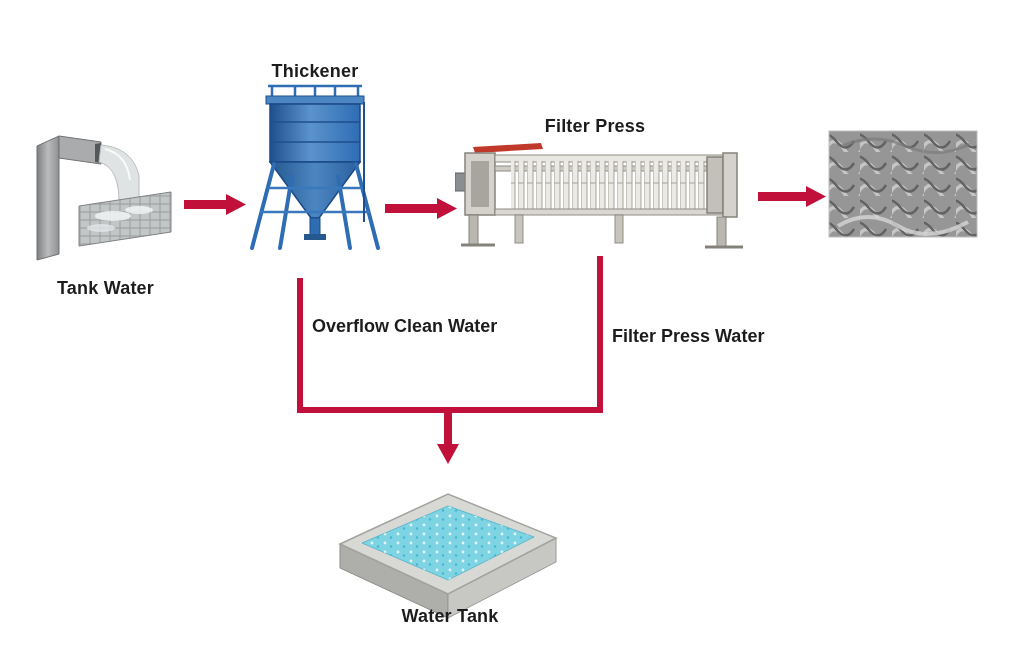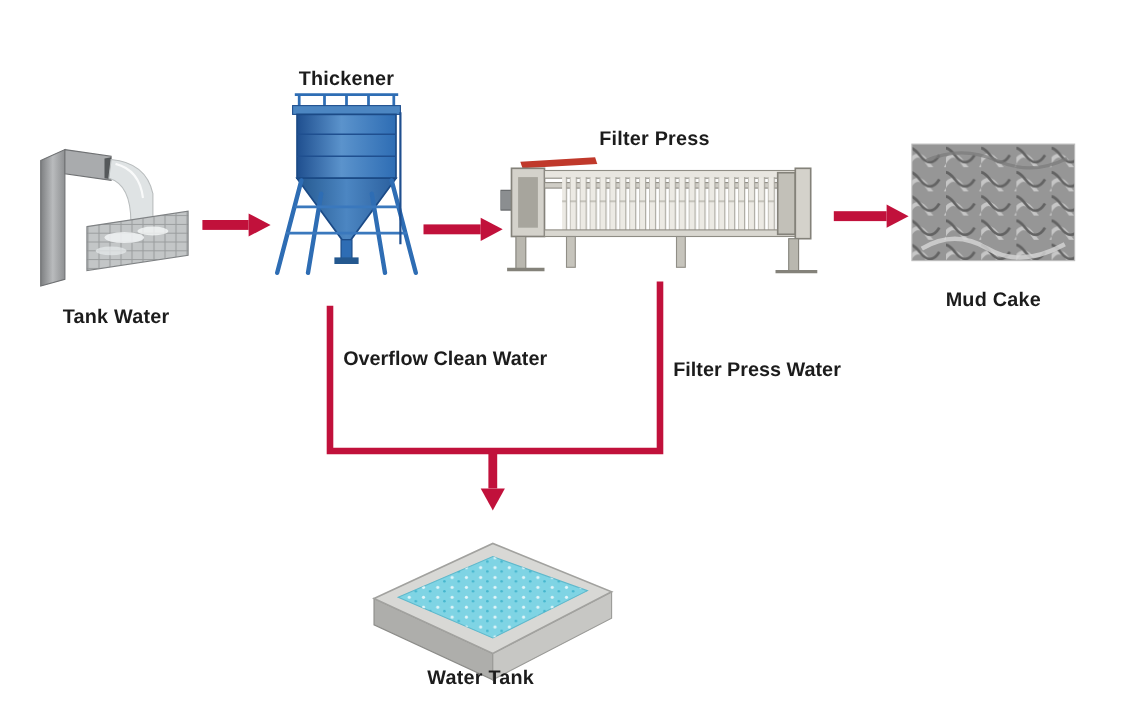--- a/index.html
+++ b/index.html
@@ -130,41 +130,40 @@
           <rect width="32" height="22" fill="#969696"></rect>
           <path d="M-2,19 Q6,4 16,19 T34,19" stroke="#c6c6c6" fill="none" stroke-width="3.5"></path>
           <path d="M-10,11 Q-2,-2 8,11 T26,11" stroke="#636363" fill="none" stroke-width="2.5"></path>
         </pattern>
       </defs>
       <rect x="1" y="1" width="148" height="106" fill="url(#mud)" stroke="#bdbdbd" stroke-width="1"></rect>
       <path d="M10,96 Q40,78 70,96 T140,92" stroke="#d6d6d6" fill="none" stroke-width="4" opacity=".8"></path>
       <path d="M14,16 Q46,2 78,16 T142,14" stroke="#7a7a7a" fill="none" stroke-width="3" opacity=".7"></path>
     </svg>
   </div>
-  <div class="node-label" style="left:828px;top:262px;width:150px;">Mud Cake</div>
 
   <div class="node" style="left:330px;top:486px;">
     <svg width="240" height="138" viewBox="0 0 240 138">
       <defs>
         <pattern id="ripple" width="13" height="9" patternUnits="userSpaceOnUse">
           <circle cx="3" cy="3" r="1.4" fill="#ffffff" opacity=".85"></circle>
           <circle cx="9" cy="6.5" r="1.2" fill="#3fb3cc"></circle>
         </pattern>
       </defs>
 
       <polygon points="10,58 118,108 118,132 10,82" fill="#aeaeab" stroke="#8c8c89" stroke-width="1"></polygon>
       <polygon points="118,108 226,52 226,76 118,132" fill="#c7c7c4" stroke="#9a9a97" stroke-width="1"></polygon>
 
       <polygon points="10,58 118,8 226,52 118,108" fill="#d8d8d5" stroke="#a2a29f" stroke-width="1.5"></polygon>
 
       <polygon points="32,57 118,20 204,51 118,94" fill="#7fd4e4" stroke="#5fb9cc" stroke-width="1"></polygon>
       <polygon points="32,57 118,20 204,51 118,94" fill="url(#ripple)" opacity=".9"></polygon>
     </svg>
   </div>
-  <div class="node-label" style="left:342px;top:606px;width:190px;">Water Tank</div>
+  <div class="node-label" style="left:355px;top:606px;width:190px;">Water Tank</div>
 
   <svg id="connectors" width="1024" height="645" viewBox="0 0 1024 645">
 
     <g>
       <rect x="184" y="200" width="42" height="9" fill="#c1113b"></rect>
       <polygon points="226,194 246,204.5 226,215" fill="#c1113b"></polygon>
     </g>
 
     <g>
       <rect x="385" y="204" width="52" height="9" fill="#c1113b"></rect>

